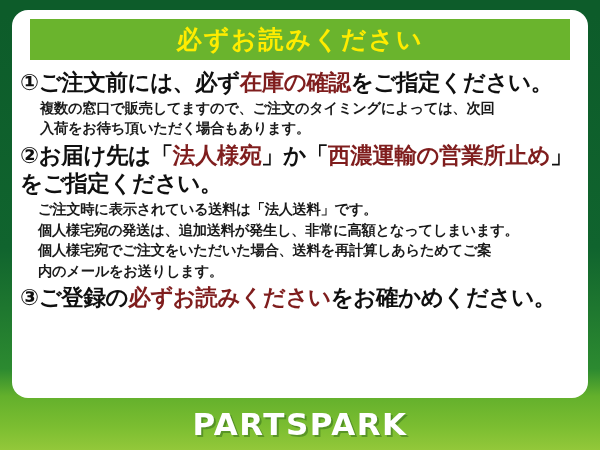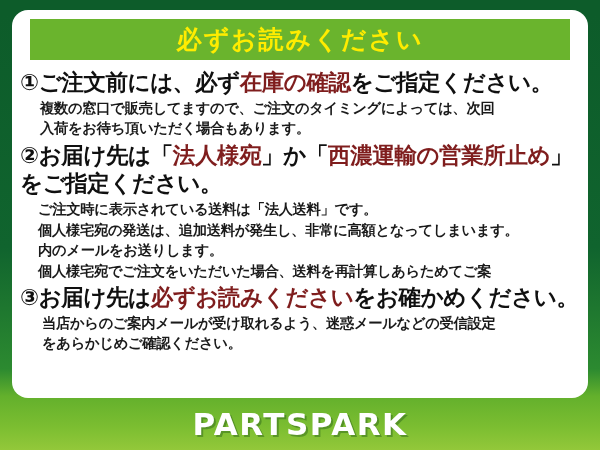--- a/index.html
+++ b/index.html
@@ -148,32 +148,28 @@
       <div class="section sec2">
         <div class="headline">
           <span>②</span><span>お届け先は「</span><span class="hl-green">法人様宛</span><span>」か「</span><span class="hl-green">西濃運輸の営業所止め</span><span>」</span>
         </div>
         <div class="headline">
           <span>をご指定ください。</span>
         </div>
         <div class="body-text">
           <div>ご注文時に表示されている送料は「法人送料」です。</div>
           <div>個人様宅宛の発送は、追加送料が発生し、非常に高額となってしまいます。</div>
+          <div>個人様宅宛でご注文をいただいた場合、送料を再計算しあらためてご案</div>
           <div>内のメールをお送りします。</div>
-          <div>個人様宅宛でご注文をいただいた場合、送料を再計算しあらためてご案</div>
         </div>
       </div>
 
       <div class="section sec3">
         <div class="headline">
-          <span>③</span><span>お届け先は</span><span class="hl-green">必ずお読みください</span><span>をお確かめください。</span>
-        </div>
-        <div class="body-text">
-          <div>当店からのご案内メールが受け取れるよう、迷惑メールなどの受信設定</div>
-          <div>をあらかじめご確認ください。</div>
+          <span>③</span><span>ご登録の</span><span class="hl-green">必ずお読みください</span><span>をお確かめください。</span>
         </div>
       </div>
 
     </div>
   </div>
 
   <div class="footer">
     <span class="footer-logo">PARTSPARK</span>
   </div>
 

